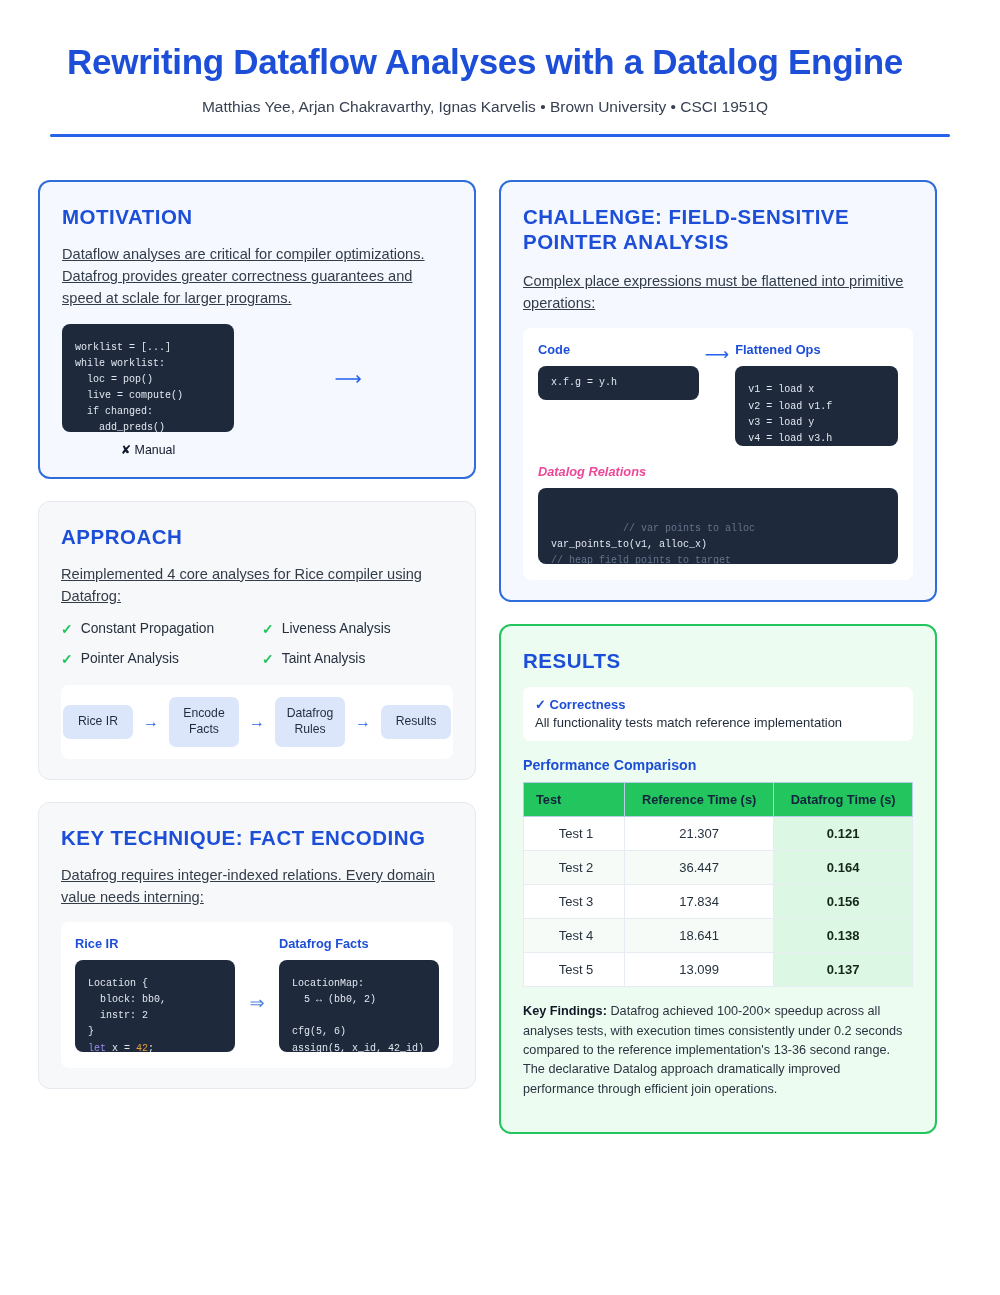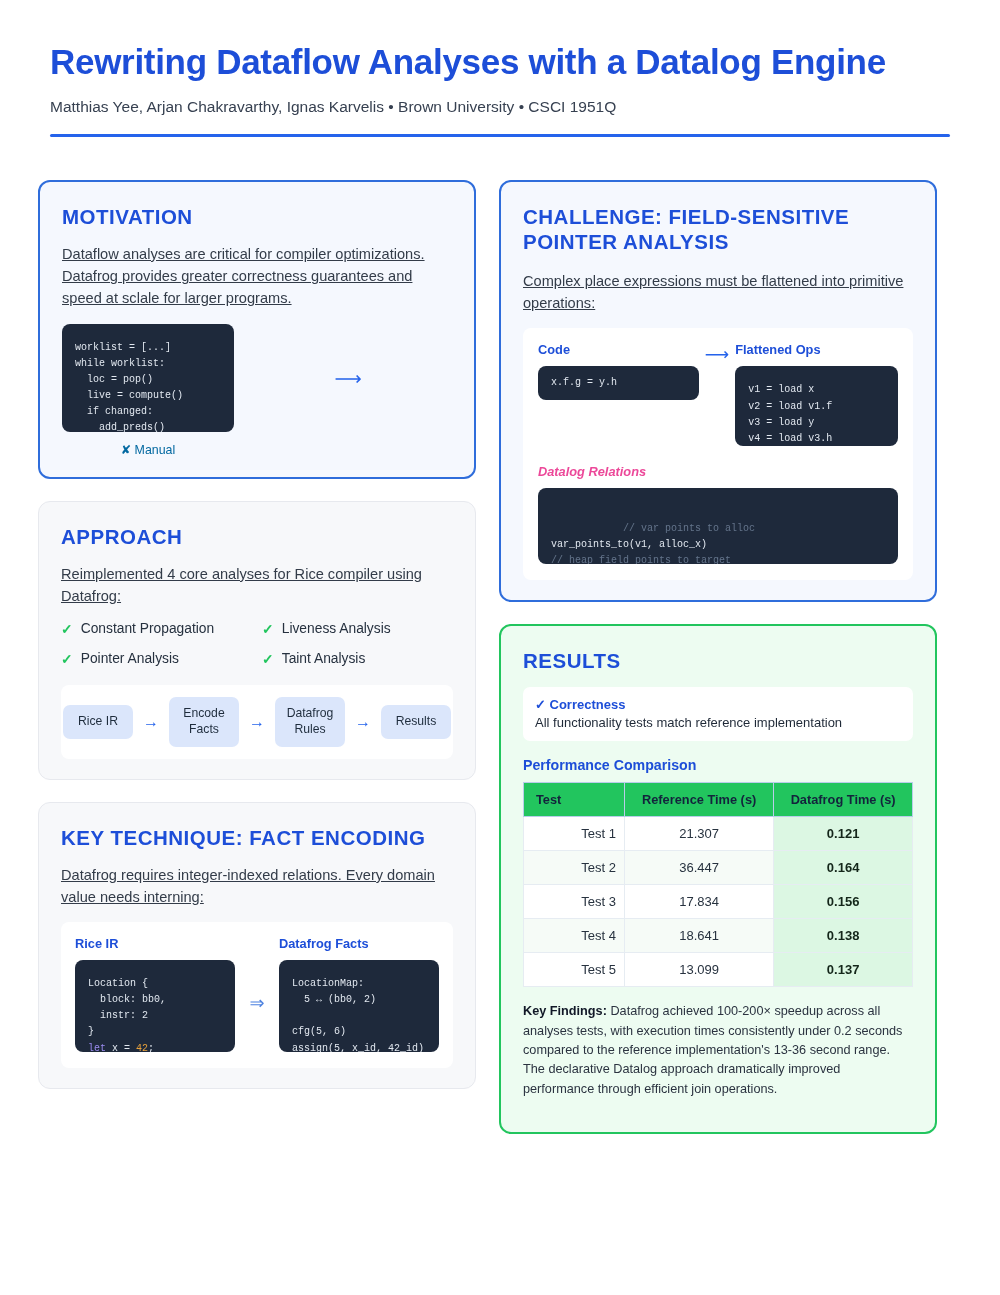--- a/index.html
+++ b/index.html
@@ -20,20 +20,21 @@
     position: relative;
     width: 1000px;
     height: 1295px;
     padding: 0;
     box-sizing: border-box;
   }
 
   
   .header {
     padding: 42px 80px 0 50px;
+    text-align: center;
   }
   .poster-title {
     font-size: 35px;
     font-weight: bold;
     color: #1d4ed8;
     letter-spacing: -0.3px;
     line-height: 1.15;
     margin: 0;
   }
   .poster-authors {
@@ -127,21 +128,21 @@
     margin-top: 4px;
   }
   .compare-side { width: 172px; }
   .compare .code { height: 108px; box-sizing: border-box; }
   .compare-label {
     text-align: center;
     font-size: 12.4px;
     margin-top: 10px;
     font-weight: 500;
   }
-  .label-bad  { color: #0369a1; }
+  .label-bad  { color: #0f172a; }
   .label-good { color: #16a34a; }
   .arrow-mid {
     flex: 1;
     text-align: center;
     color: #2563eb;
     font-size: 19px;
     line-height: 1;
     margin-bottom: 24px;
   }
 
@@ -288,21 +289,21 @@
     padding: 9px 8px;
     border: 1px solid #b9cdea;
     font-size: 12.8px;
   }
   table.perf th.c-test { text-align: left; padding-left: 12px; width: 80px; }
   table.perf td {
     padding: 9px 8px;
     border: 1px solid #e6ecf2;
     color: #27323f;
   }
-  table.perf td.c-test { text-align: right; padding-left: 12px; }
+  table.perf td.c-test { text-align: center; padding-left: 12px; }
   table.perf td.c-ref  { text-align: center; }
   table.perf td.c-df   {
     text-align: center;
     font-weight: bold;
     background: #dcf7e3;
     color: #14261a;
   }
   table.perf tbody tr:nth-child(odd)  td.c-test,
   table.perf tbody tr:nth-child(odd)  td.c-ref { background: #ffffff; }
   table.perf tbody tr:nth-child(even) td.c-test,

